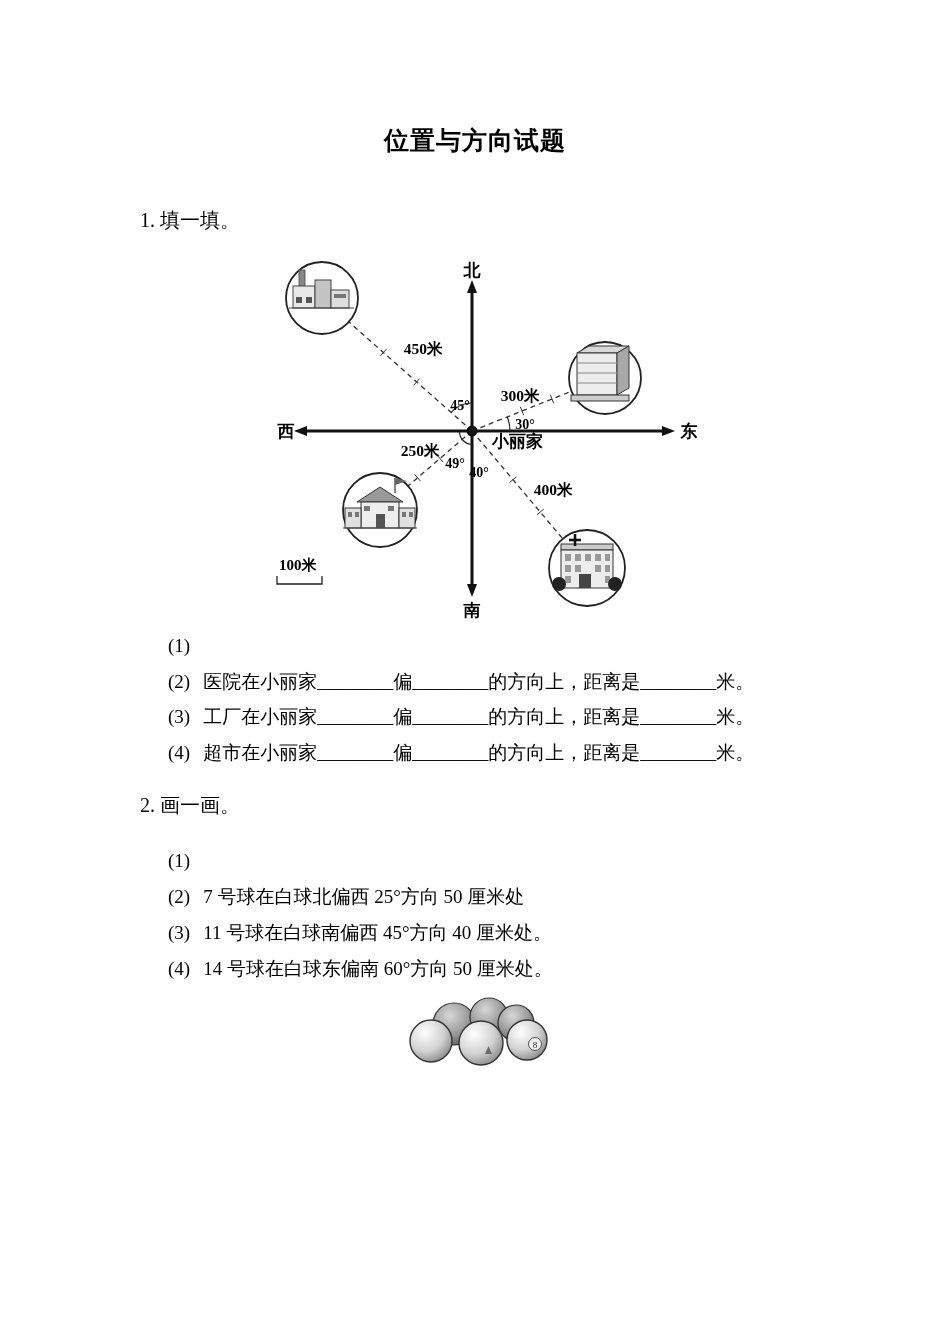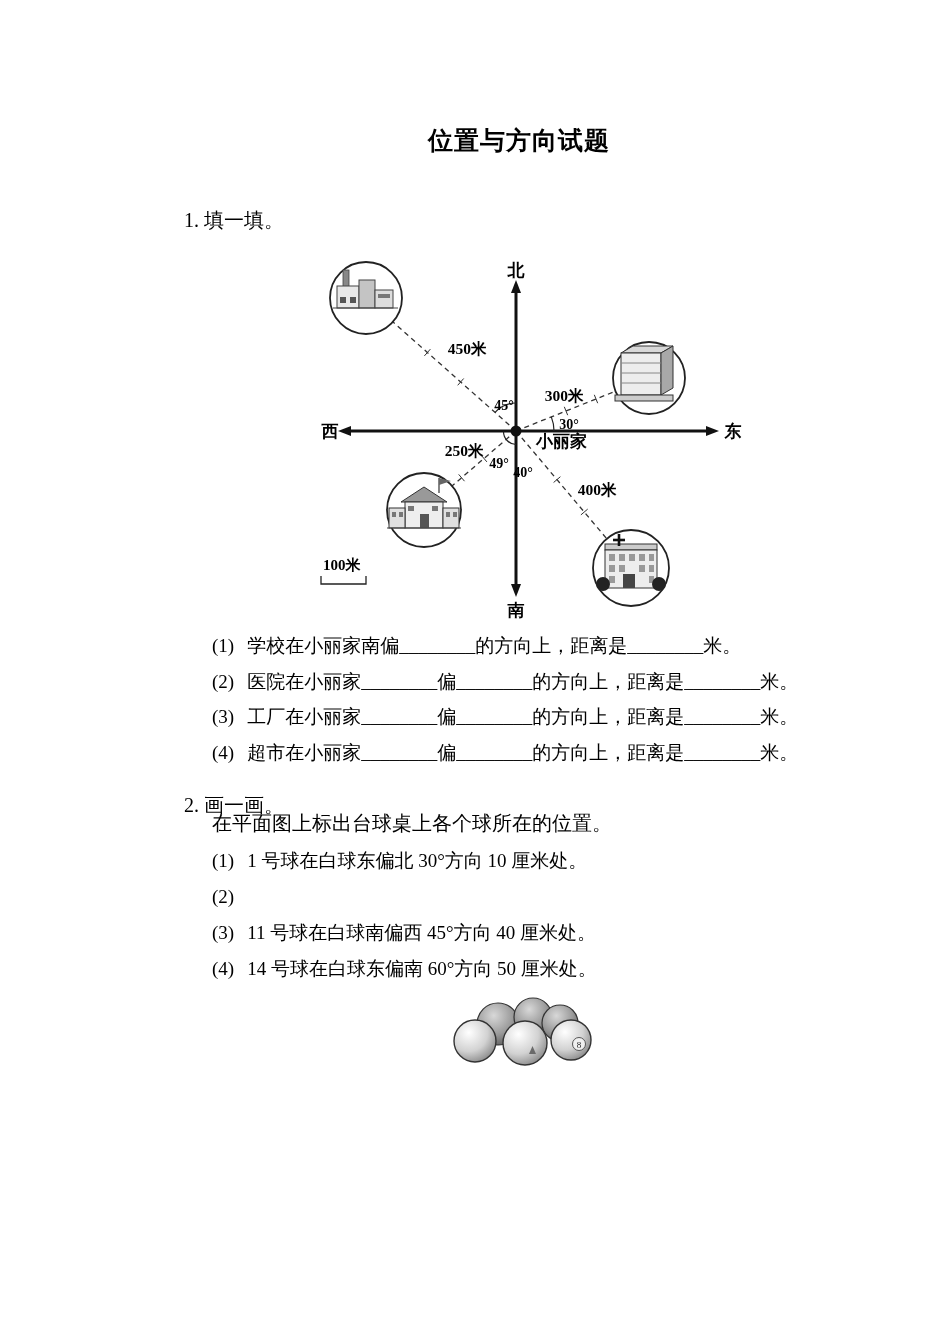--- a/index.html
+++ b/index.html
@@ -1,21 +1,21 @@
 <!DOCTYPE html>
 <html><head>
 <meta charset="utf-8">
 <style>
   html,body{margin:0;padding:0;}
   body{
     width:950px;height:1344px;background:#ffffff;color:#000;
     font-family:"Liberation Serif", serif;
     position:relative;overflow:hidden;
   }
-  .page{position:relative;width:802px;height:1344px;margin-left:44px;}
+  .page{position:relative;width:802px;height:1344px;}
 
   .doc-title{
     position:absolute;top:124px;left:0;width:950px;
     text-align:center;font-family:"Liberation Sans", sans-serif;
     font-weight:bold;font-size:25px;letter-spacing:1px;
   }
 
   .q-head{position:absolute;font-size:20px;white-space:nowrap;}
   #q1-head{left:140px;top:207px;}
   #q2-head{left:140px;top:792px;}
@@ -164,49 +164,47 @@
       </g>
 
       <text x="14" y="320" class="scalelbl">100米</text>
       <path d="M 12 326 L 12 334 L 57 334 L 57 326" fill="none" stroke="#222" stroke-width="1.3"></path>
     </svg>
   </div>
 
   <div class="items" id="q1-items">
     <div class="item">
       <span class="num">(1)</span>
-      <span class="txt">学校在小丽家南偏________的方向上，距离是________米。</span>
     </div>
     <div class="item">
       <span class="num">(2)</span>
       <span class="txt">医院在小丽家________偏________的方向上，距离是________米。</span>
     </div>
     <div class="item">
       <span class="num">(3)</span>
       <span class="txt">工厂在小丽家________偏________的方向上，距离是________米。</span>
     </div>
     <div class="item">
       <span class="num">(4)</span>
       <span class="txt">超市在小丽家________偏________的方向上，距离是________米。</span>
     </div>
   </div>
 
   <div class="q-head" id="q2-head">
     <span>2.</span>
     <span>画一画。</span>
   </div>
-  <div id="q2-intro">在平面图上标出台球桌上各个球所在的位置。</div>
 
   <div class="items" id="q2-items">
     <div class="item">
       <span class="num">(1)</span>
-      <span class="txt">1 号球在白球东偏北 30°方向 10 厘米处。</span>
     </div>
     <div class="item">
       <span class="num">(2)</span>
+      <span class="txt">7 号球在白球北偏西 25°方向 50 厘米处</span>
     </div>
     <div class="item">
       <span class="num">(3)</span>
       <span class="txt">11 号球在白球南偏西 45°方向 40 厘米处。</span>
     </div>
     <div class="item">
       <span class="num">(4)</span>
       <span class="txt">14 号球在白球东偏南 60°方向 50 厘米处。</span>
     </div>
   </div>

